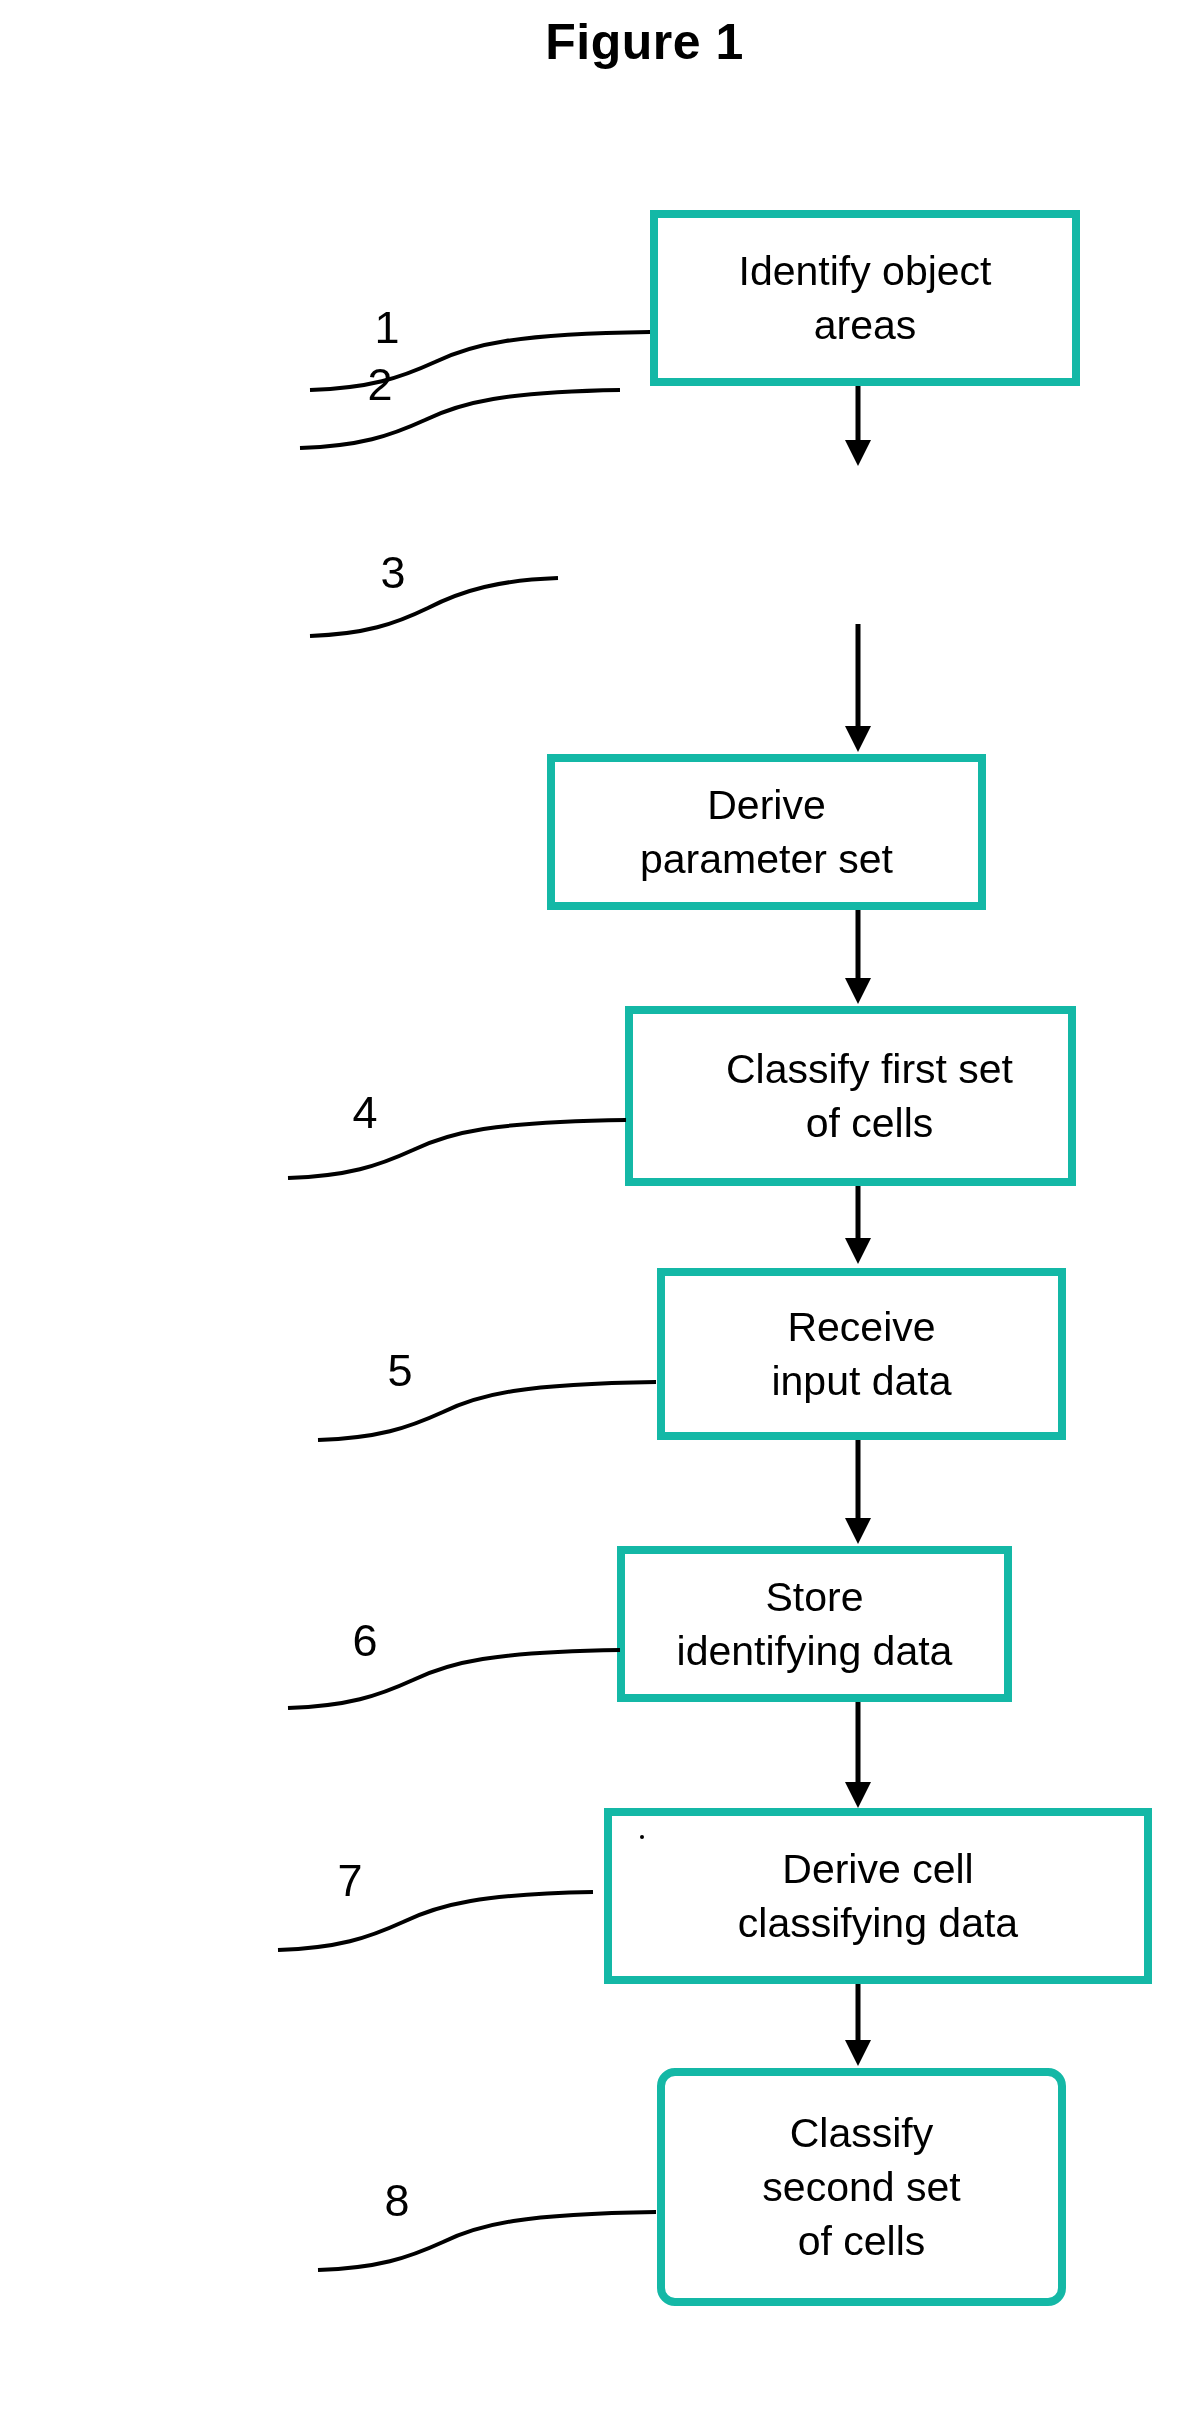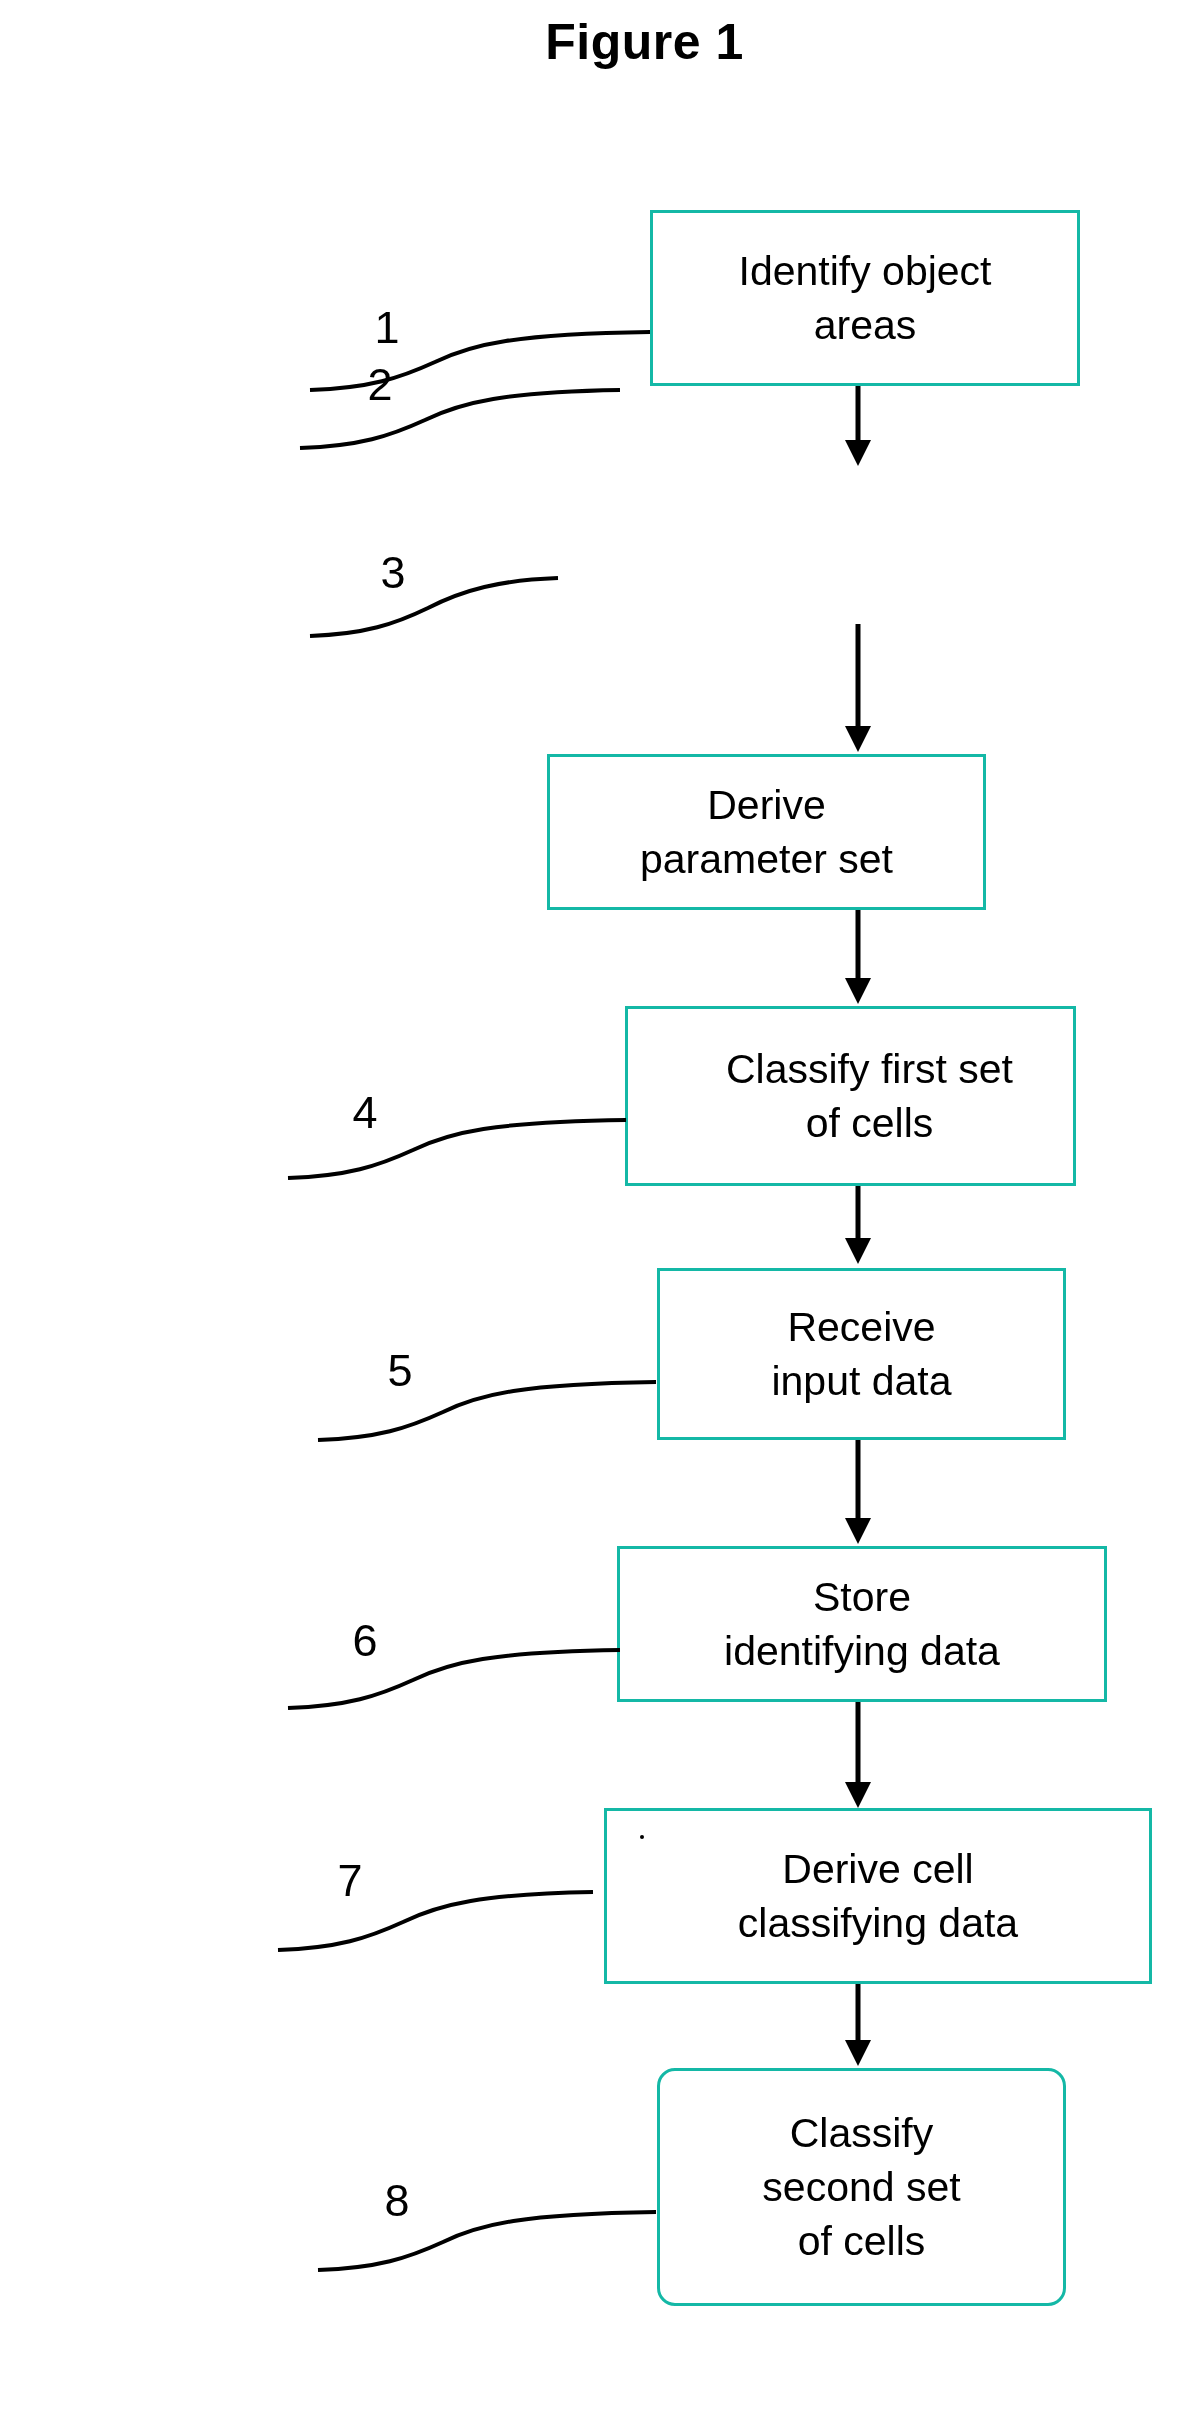--- a/index.html
+++ b/index.html
@@ -27,21 +27,21 @@
     font-size: 50px;
     font-weight: bold;
     letter-spacing: 0.5px;
     line-height: 56px;
     
     padding-left: 350px;
     box-sizing: border-box;
   }
   .flow-box {
     position: absolute;
-    border: 3px solid #14b8a6;
+    border: 8px solid #14b8a6;
     background: #ffffff;
     box-sizing: border-box;
     display: flex;
     align-items: center;
     justify-content: center;
     text-align: center;
     font-size: 41px;
     line-height: 54px;
     font-weight: normal;
     padding: 2px 6px;
@@ -140,21 +140,21 @@
   <div class="ref-number" style="left:365px; top:1348px; width:70px;">5</div>
   <svg class="leader" style="left:308px; top:1318px;" width="360" height="130">
     <path d="M 10 122 C 70 120, 100 110, 135 94 C 172 76, 215 66, 348 64" fill="none" stroke="#000" stroke-width="4"></path>
   </svg>
 
   <svg class="connector" style="left:838px; top:1440px;" width="40" height="108">
     <line x1="20" y1="0" x2="20" y2="86" stroke="#000" stroke-width="5"></line>
     <polygon points="20,104 7,78 33,78" fill="#000"></polygon>
   </svg>
 
-  <div class="flow-box" style="left:617px; top:1546px; width:490px; height:156px;">
+  <div class="flow-box" style="left:617px; top:1546px; width:395px; height:156px;">
     <span class="box-text">Store
 identifying data</span>
   </div>
   <div class="ref-number" style="left:330px; top:1618px; width:70px;">6</div>
   <svg class="leader" style="left:278px; top:1588px;" width="355" height="130">
     <path d="M 10 120 C 70 118, 100 108, 135 92 C 172 74, 215 64, 342 62" fill="none" stroke="#000" stroke-width="4"></path>
   </svg>
 
   <svg class="connector" style="left:838px; top:1702px;" width="40" height="110">
     <line x1="20" y1="0" x2="20" y2="88" stroke="#000" stroke-width="5"></line>

